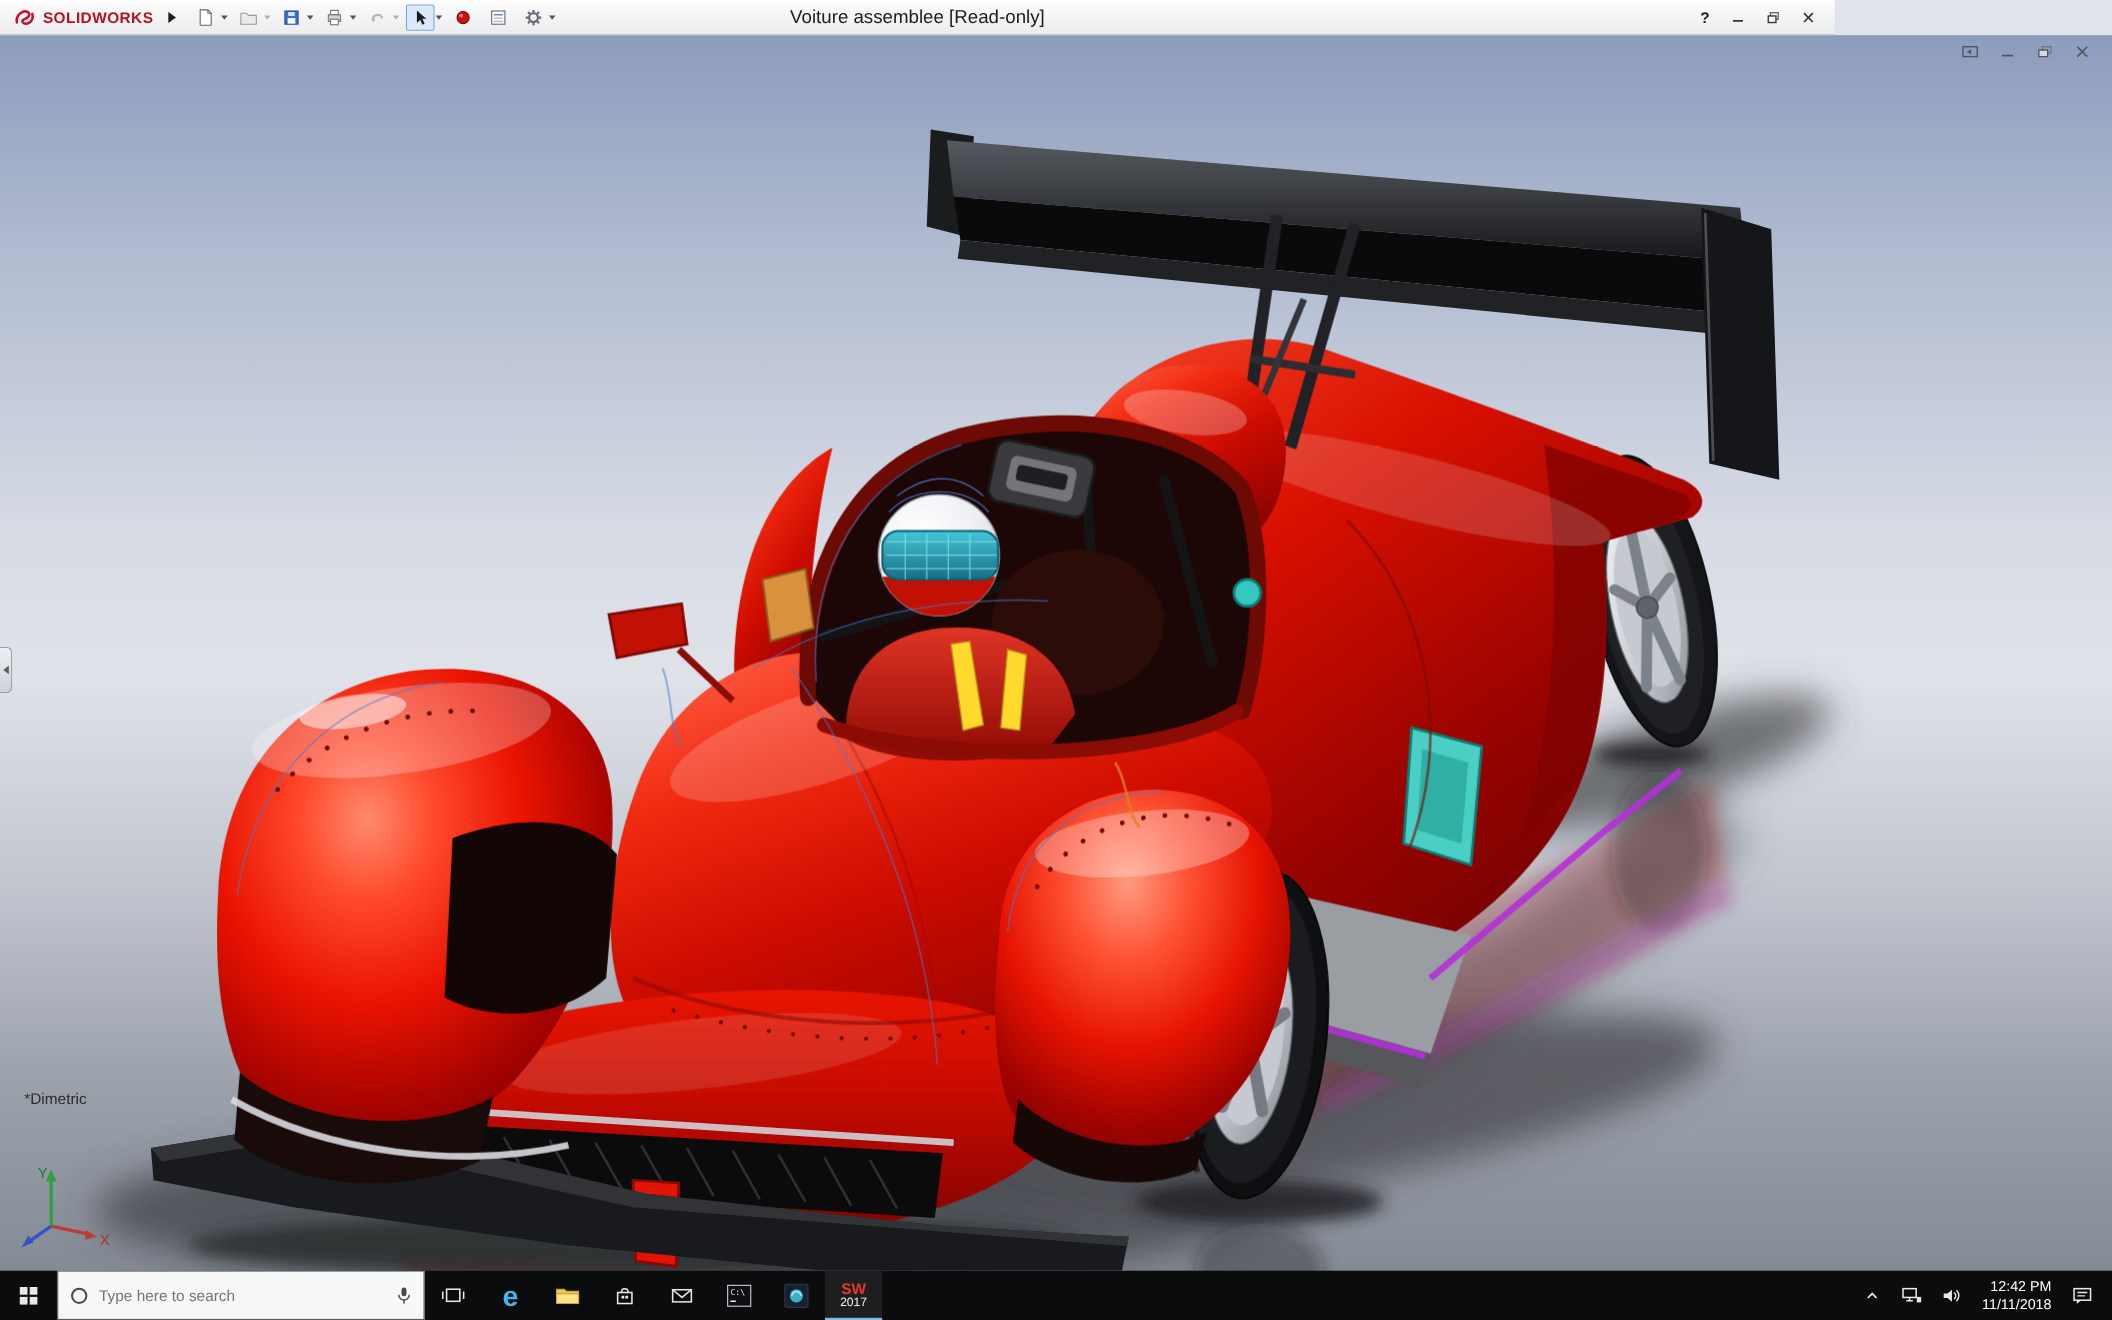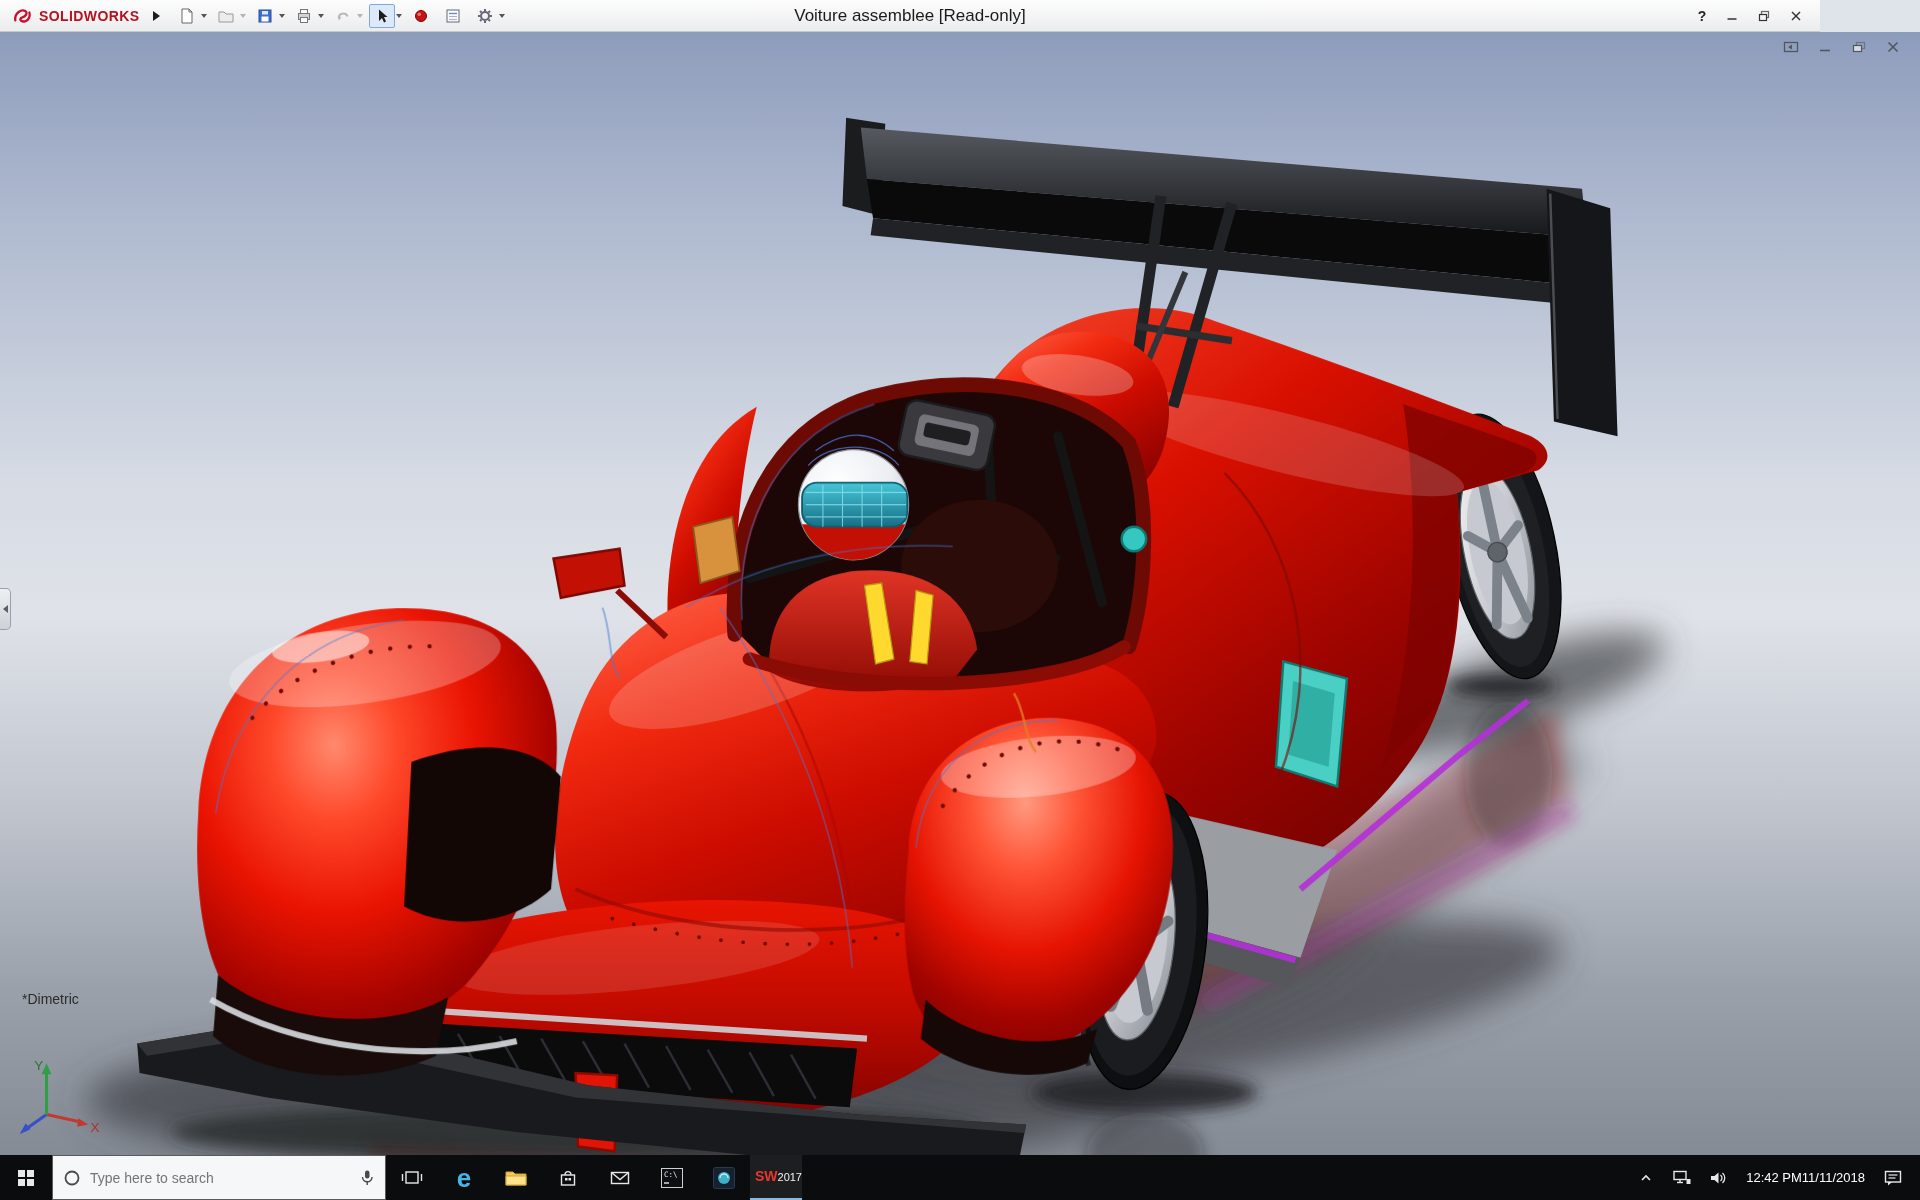--- a/index.html
+++ b/index.html
@@ -1,21 +1,21 @@
 <!DOCTYPE html>
 <html><head>
 <meta charset="utf-8">
 <style>
   *{box-sizing:border-box;margin:0;padding:0}
   html,body{width:1920px;height:1200px;overflow:hidden;background:#000;
     font-family:"Liberation Sans",sans-serif}
   .app{position:relative;width:1920px;height:1200px;overflow:hidden;background:#dfe3ea}
 
   
-  .titlebar{position:absolute;top:0;left:0;width:1820px;height:32px;
+  .titlebar{position:absolute;top:0;left:0;width:1668px;height:32px;
     background:linear-gradient(#fdfdfd,#ebecee);border-bottom:1px solid #c6c8cb;
     display:flex;align-items:center;padding:0 8px;z-index:20}
   .logo{display:flex;align-items:center;gap:5px;padding:0 4px}
   .brand{font-weight:bold;font-size:14px;color:#b5121f;letter-spacing:.4px}
   .flyout{width:0;height:0;border-left:7px solid #1c1c1c;border-top:5px solid transparent;
     border-bottom:5px solid transparent;margin:0 14px 0 10px}
   .tgroup{display:flex;align-items:center;margin-right:6px}
   .tbtn{width:26px;height:24px;display:flex;align-items:center;justify-content:center;
     border:1px solid transparent;border-radius:2px}
   .tbtn.active{border-color:#7fa8d8;background:#dce9f8}
@@ -43,27 +43,27 @@
 
   
   .taskbar{position:absolute;bottom:0;left:0;width:1920px;height:45px;background:#0b0c0d;
     display:flex;align-items:stretch;z-index:30}
   .tb-btn{width:52px;display:flex;align-items:center;justify-content:center}
   .search{width:334px;background:#f6f7f8;border:1px solid #5a5a5a;display:flex;
     align-items:center;gap:9px;padding:0 10px}
   .search input{flex:1;border:none;outline:none;background:transparent;font-size:14px;
     color:#4c1d95;font-family:"Liberation Sans",sans-serif}
   .edge-glyph{color:#45b6e8;font-weight:bold;font-size:26px;line-height:26px}
-  .sw-btn{width:52px;display:flex;flex-direction:row;align-items:center;justify-content:flex-end;
+  .sw-btn{width:52px;display:flex;flex-direction:column;align-items:center;justify-content:center;
     background:#1d1e20;border-bottom:2px solid #85b9e6}
   .sw-top{color:#e8372c;font-weight:bold;font-size:14px;line-height:15px}
   .sw-bottom{color:#f2f2f2;font-size:11px;line-height:10px}
   .tray{margin-left:auto;display:flex;align-items:center}
   .tray .tb-btn{width:36px}
-  .clock{display:flex;flex-direction:row;align-items:flex-end;justify-content:center;
+  .clock{display:flex;flex-direction:column;align-items:flex-end;justify-content:center;
     color:#fff;font-size:13px;line-height:16px;padding:0 10px;text-align:right}
   .show-desktop{width:9px;border-left:1px solid #3a3b3d}
 </style>
 </head>
 <body>
 
 <div class="app">
 
   <div class="titlebar">
     <div class="logo">

